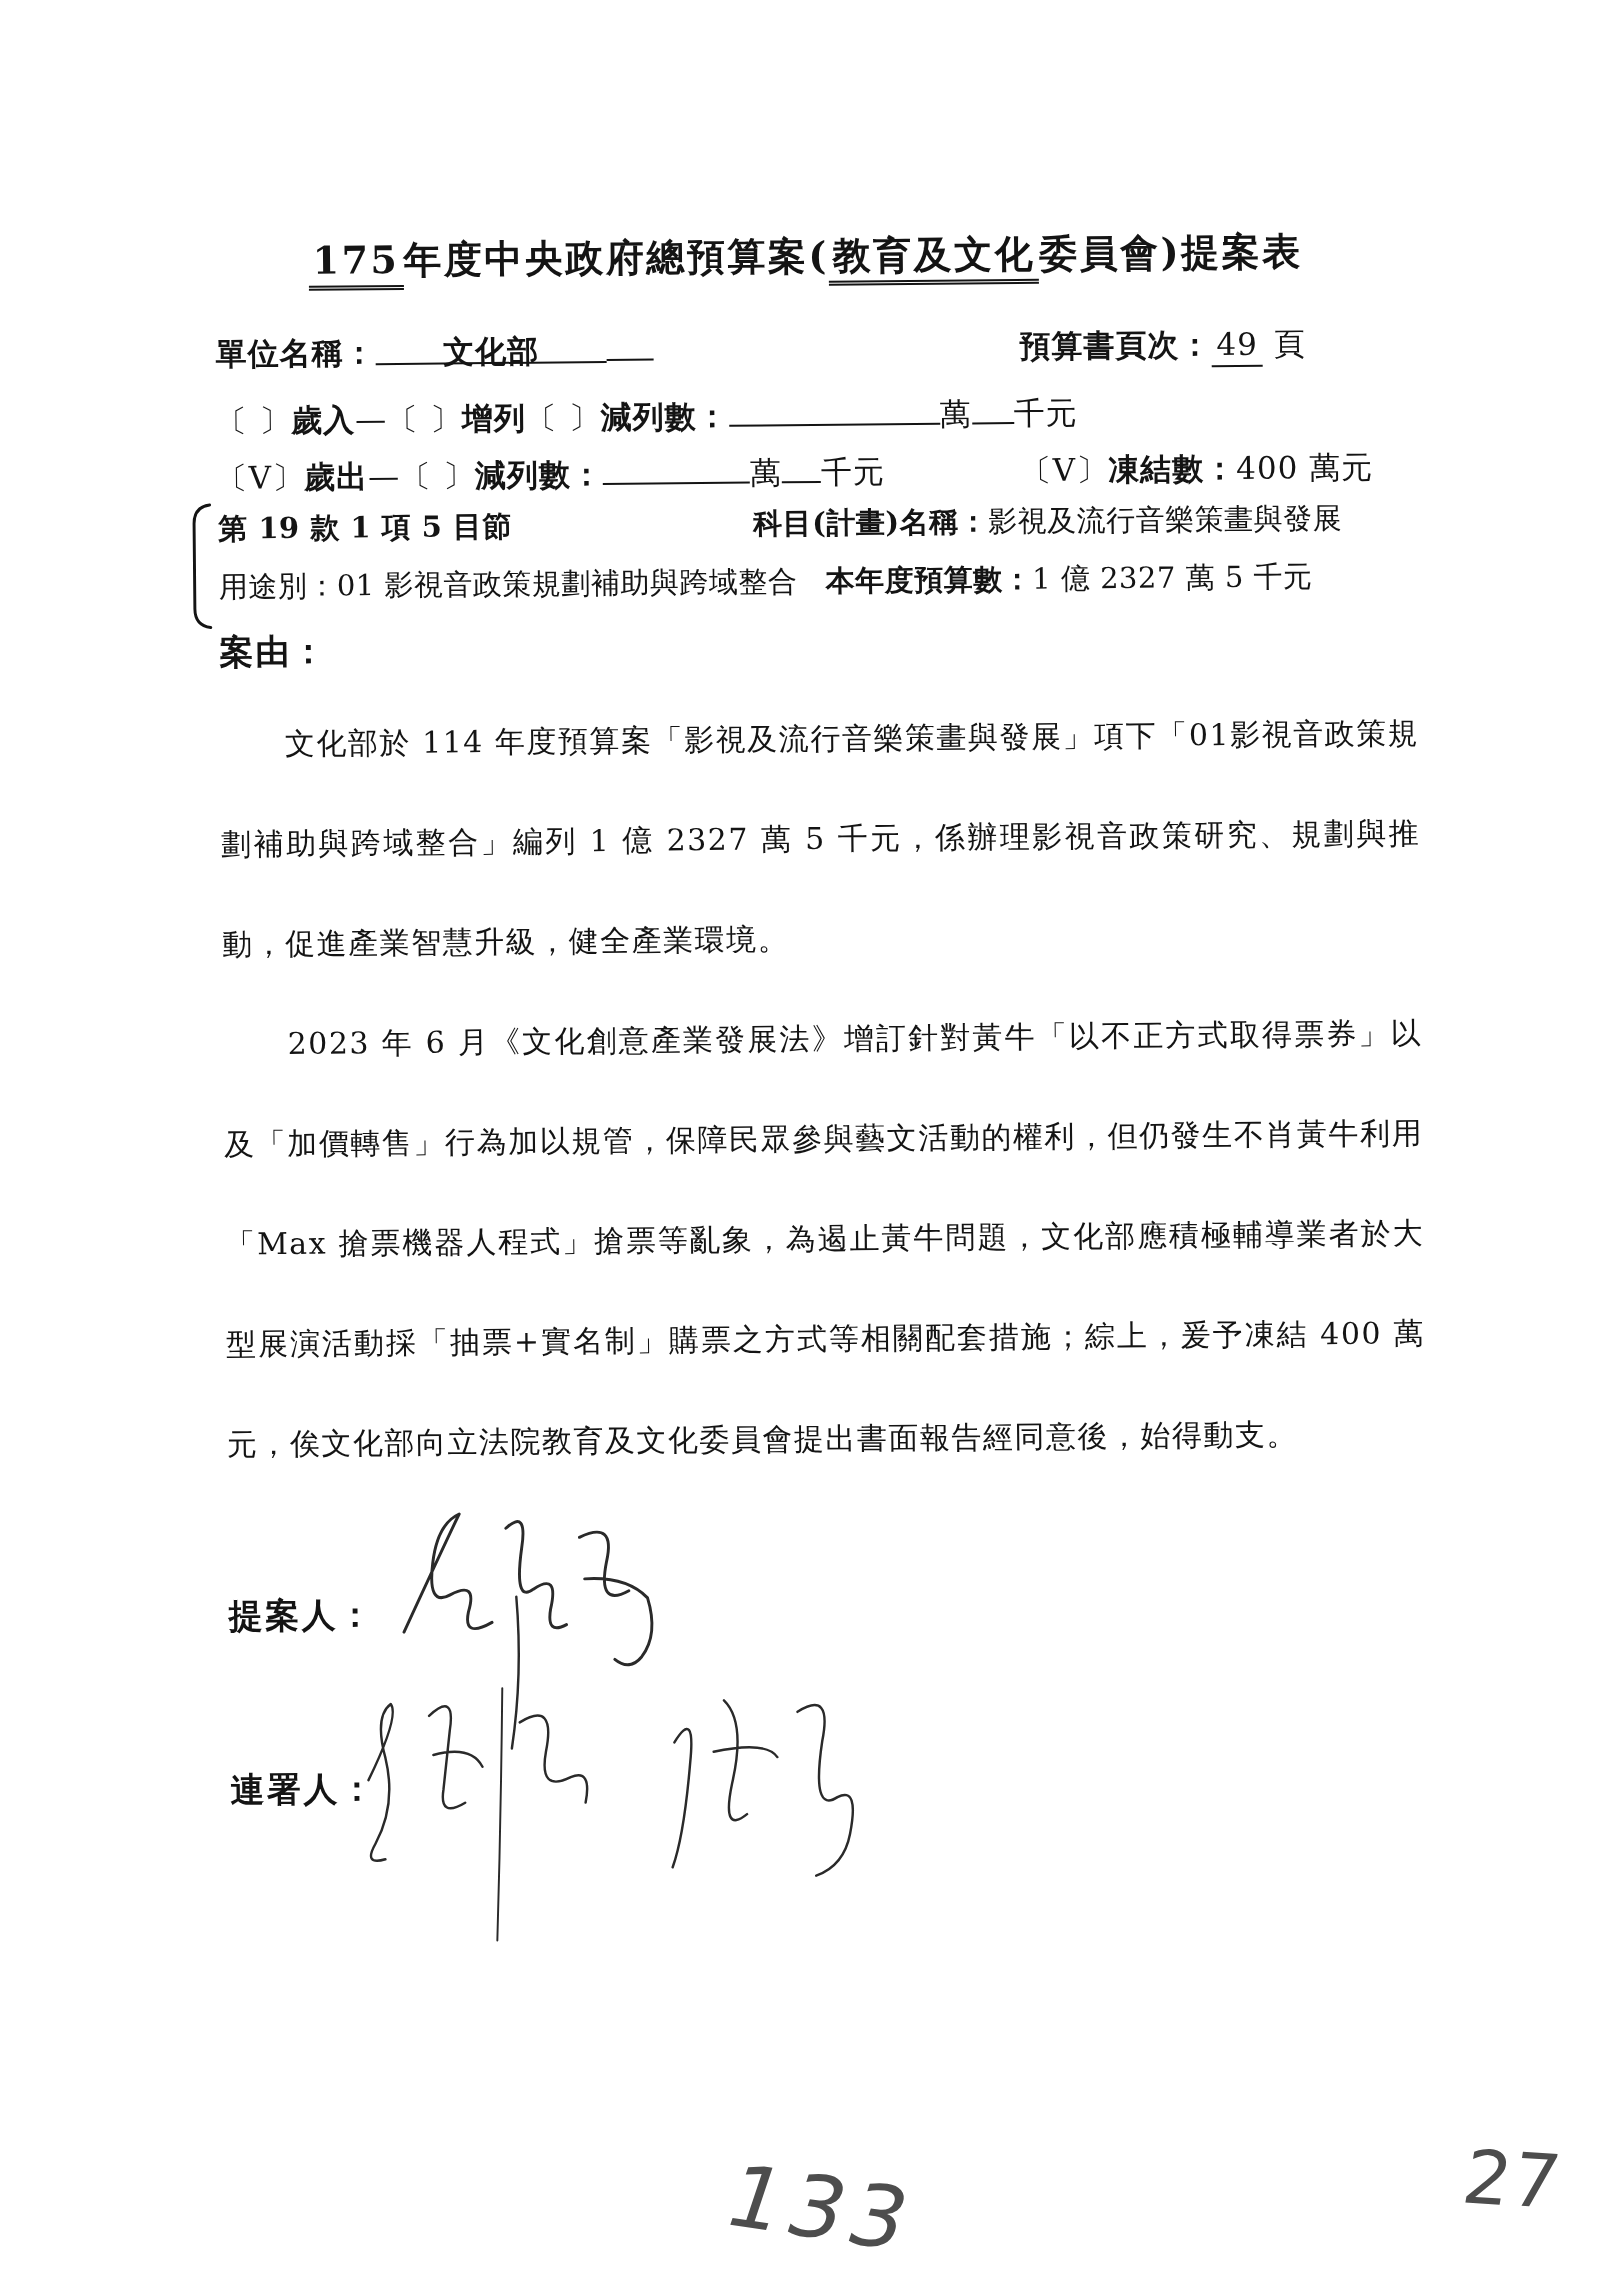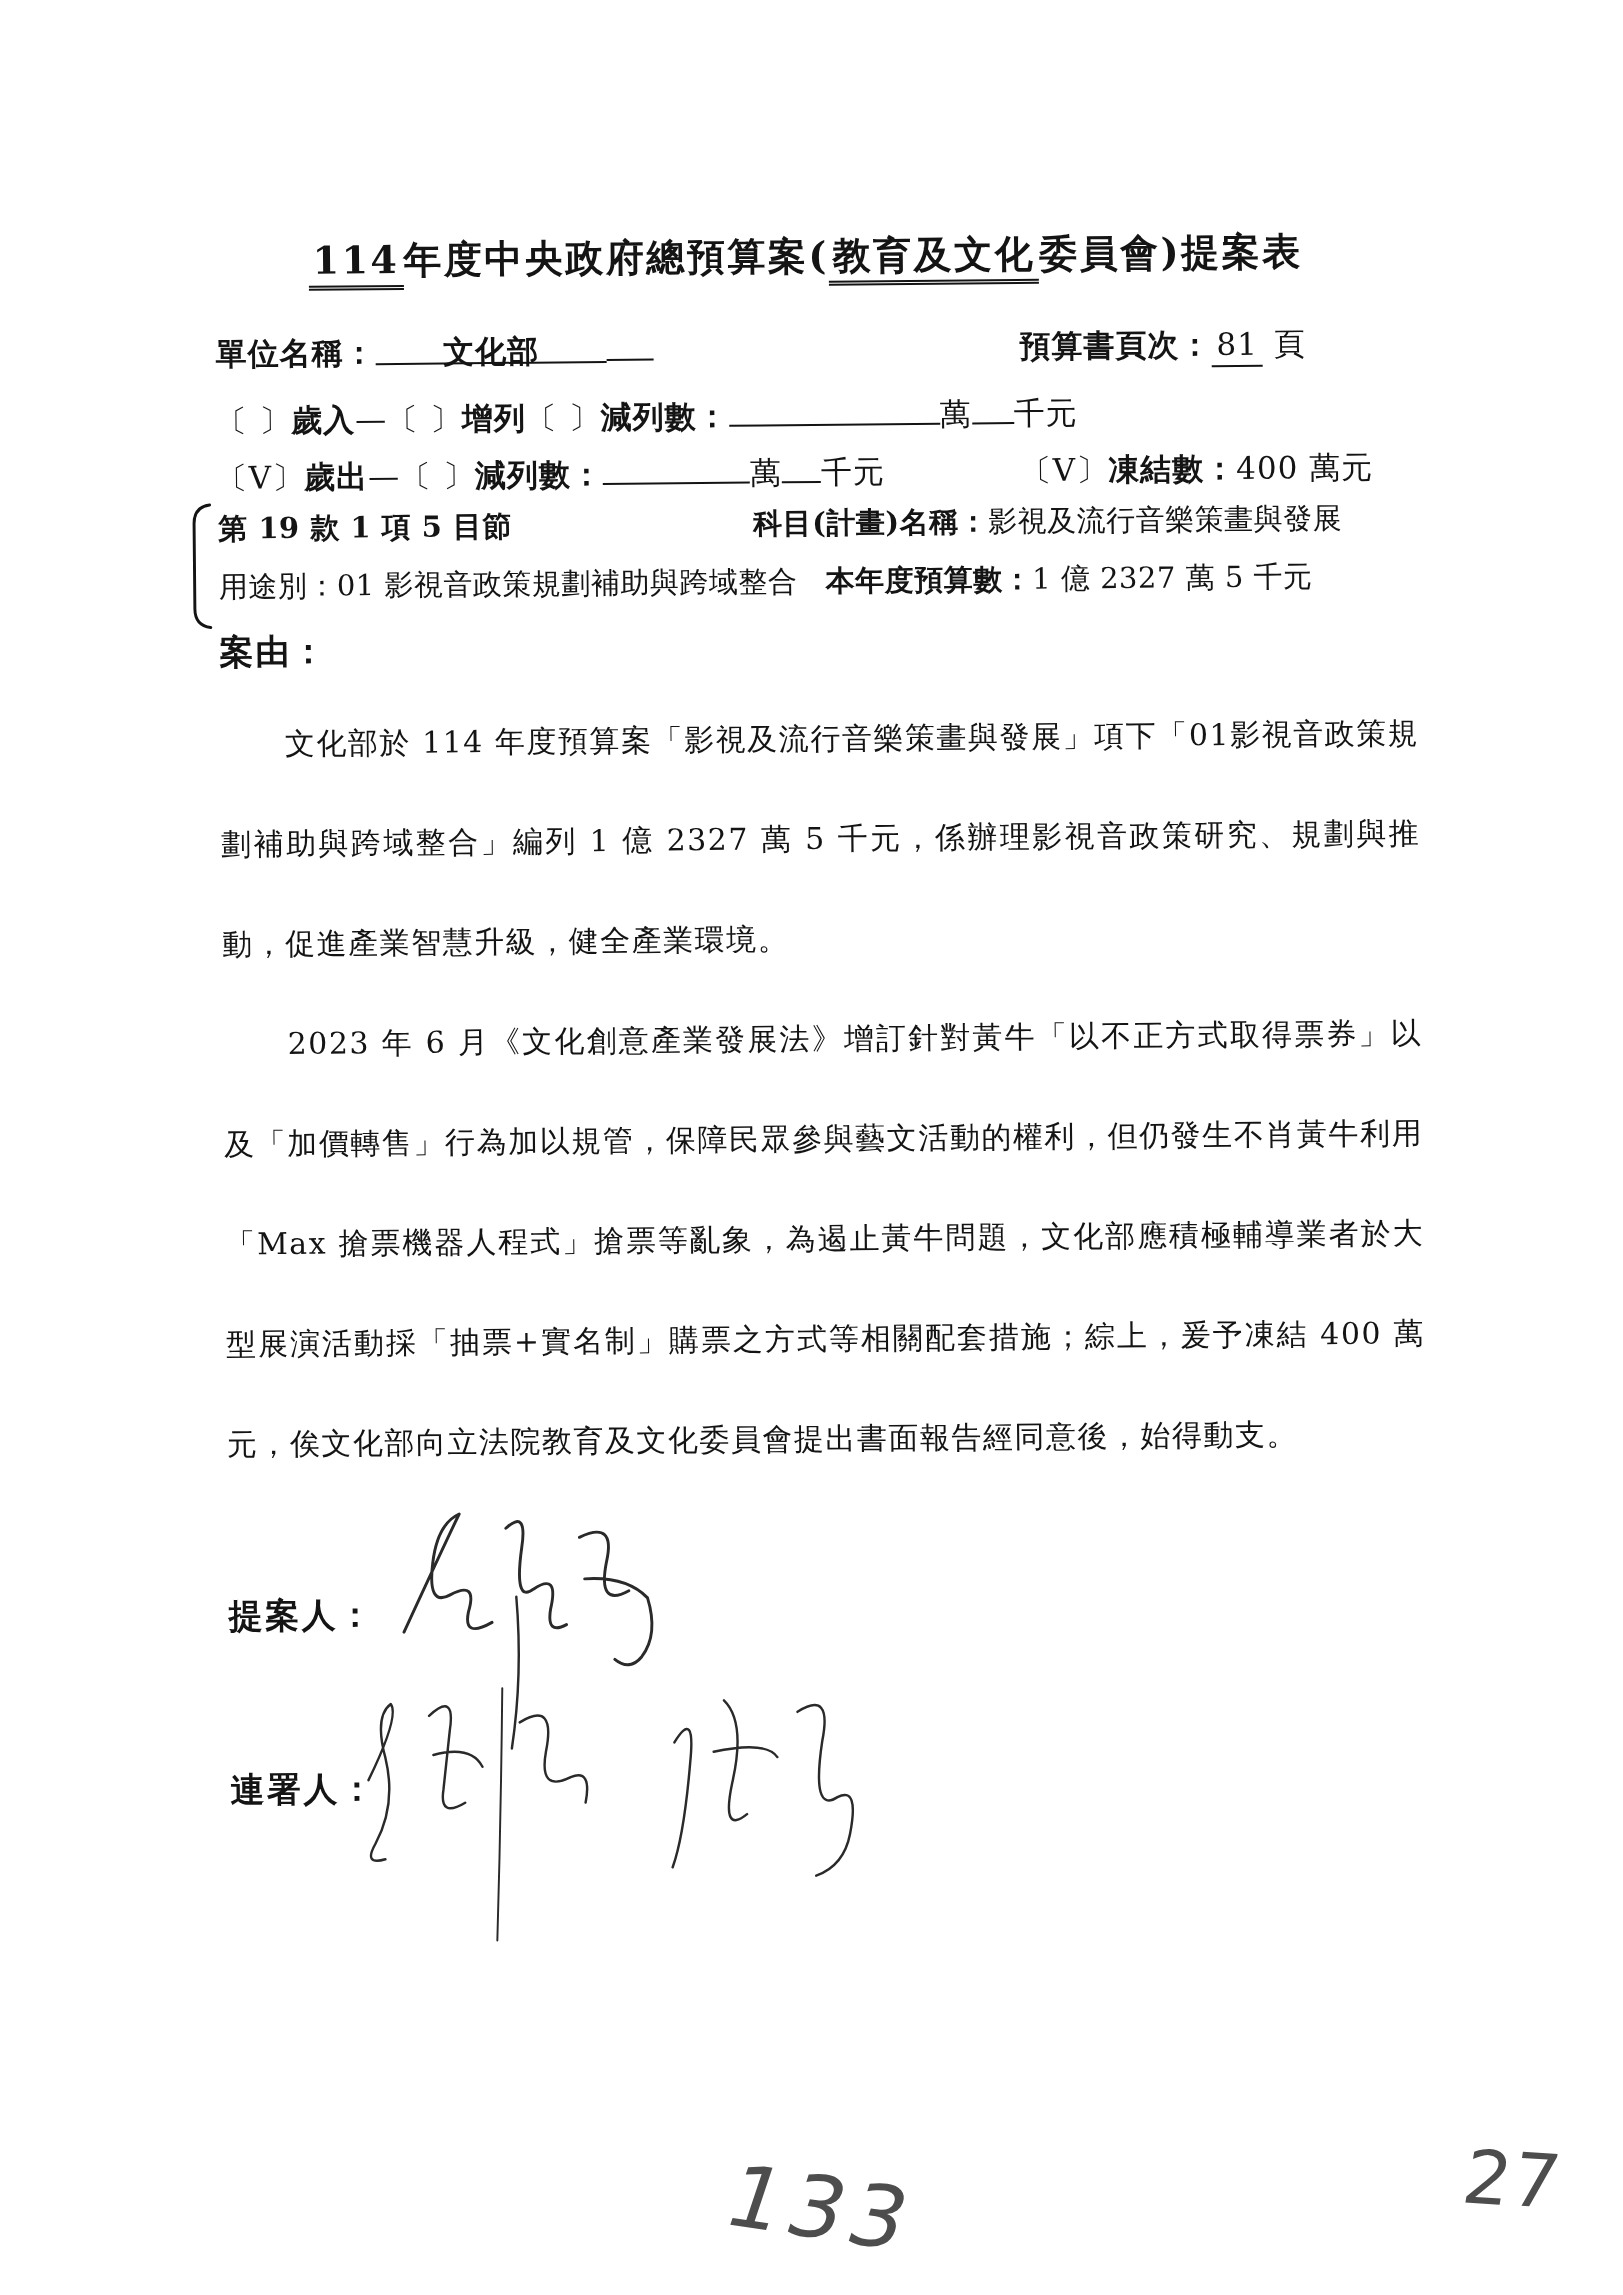--- a/index.html
+++ b/index.html
@@ -33,27 +33,27 @@
   .hand{font-family:"DejaVu Sans","Liberation Sans",sans-serif;color:#4d4d4d;}
   .hand-center{font-size:86px;transform:rotate(9deg) skewX(-10deg);letter-spacing:6.9px;}
   .hand-corner{font-size:74px;transform:rotate(4deg) skewX(-6deg);letter-spacing:1px;}
 </style>
 </head>
 <body>
 
 <div class="sheet">
 
   <div class="abs doc-title nowrap">
-    <span class="ul-double">114</span><span>年度中央政府總預算案(</span><span class="ul-double">教育及文化</span><span>委員會)提案表</span>
+    <span class="ul-double">175</span><span>年度中央政府總預算案(</span><span class="ul-double">教育及文化</span><span>委員會)提案表</span>
   </div>
 
   <div class="abs hline" style="top:328px;left:221px;">
     <span class="b">單位名稱：</span><span class="unit-fill" style="width:231px;">文化部</span><span class="blank" style="width:47px;"></span>
     <span class="col2" style="left:804px;">
-      <span class="b">預算書頁次：</span><span class="ul-single">81</span> <span>頁</span>
+      <span class="b">預算書頁次：</span><span class="ul-single">49</span> <span>頁</span>
     </span>
   </div>
 
   <div class="abs hline" style="top:395px;left:221px;">
     <span>〔 〕</span><span class="b">歲入</span><span>—</span><span>〔 〕</span><span class="b">增列</span><span>〔 〕</span><span class="b">減列數：</span><span class="blank" style="width:211px;"></span><span>萬</span><span class="blank" style="width:42px;"></span><span>千元</span>
   </div>
 
   <div class="abs hline" style="top:452px;left:221px;">
     <span>〔V〕</span><span class="b">歲出</span><span>—</span><span>〔 〕</span><span class="b">減列數：</span><span class="blank" style="width:147px;"></span><span>萬</span><span class="blank" style="width:39px;"></span><span>千元</span>
     <span class="col2" style="left:804px;">

